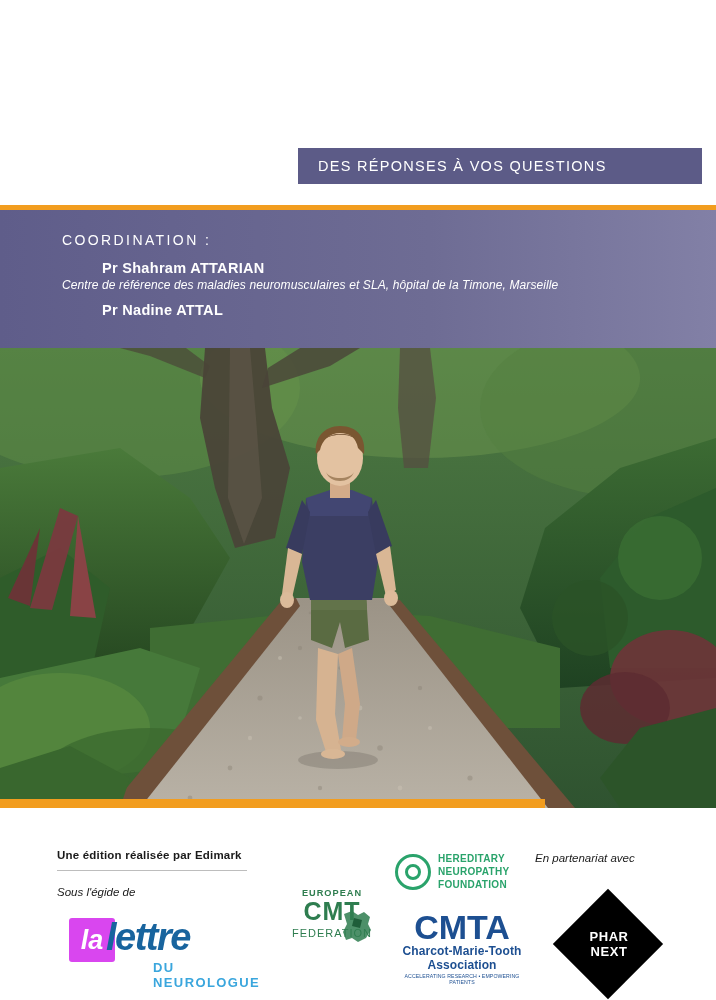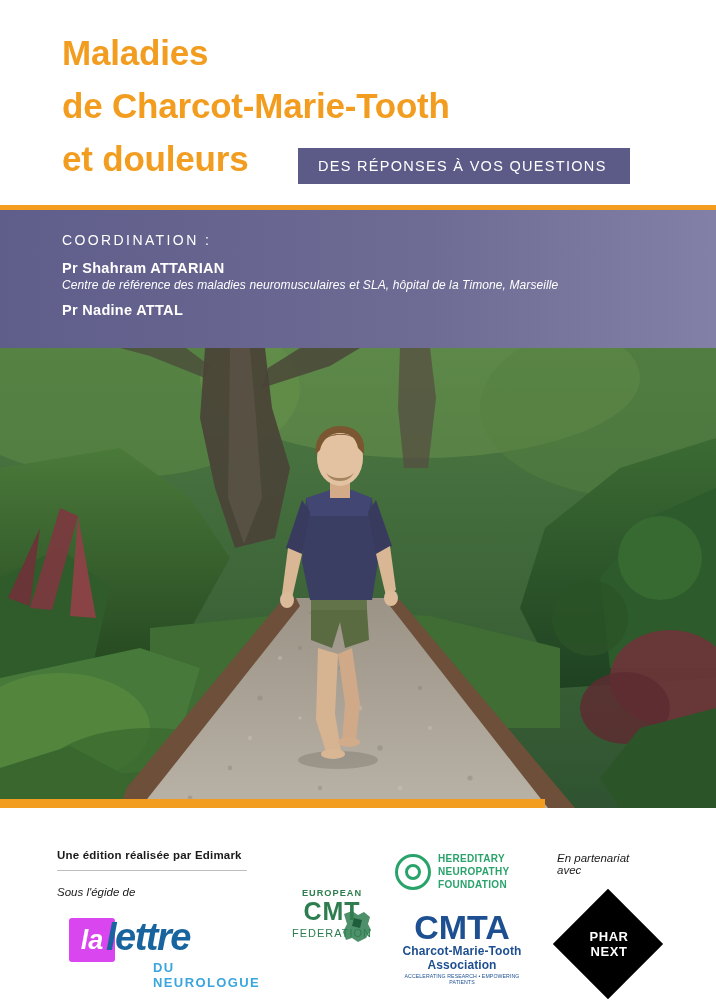--- a/index.html
+++ b/index.html
@@ -40,21 +40,21 @@
     font-weight: bold;
     font-size: 35px;
     letter-spacing: -0.2px;
     line-height: 53px;
     white-space: nowrap;
   }
   .subtitle-bar {
     position: absolute;
     left: 298px;
     top: 148px;
-    width: 332px;
+    width: 404px;
     height: 36px;
     background: #5c5b87;
     display: flex;
     align-items: center;
   }
   .subtitle-bar span {
     color: #ffffff;
     font-size: 14.5px;
     letter-spacing: 1.3px;
     padding-left: 20px;
@@ -96,20 +96,21 @@
     left: 62px;
     color: #ffffff;
   }
   .person.p1 { top: 50px; }
   .person.p2 { top: 92px; }
   .person-name {
     font-size: 14.5px;
     font-weight: bold;
     letter-spacing: 0.3px;
     margin-bottom: 2px;
+    margin-left: 40px;
   }
   .person-aff {
     font-size: 12px;
     font-style: italic;
     letter-spacing: 0.1px;
     white-space: nowrap;
   }
 
   
   .photo {
@@ -163,21 +164,21 @@
   .aegis {
     position: absolute;
     left: 57px;
     top: 78px;
     font-size: 11.5px;
     font-style: italic;
     color: #1a1a1a;
   }
   .partner-label {
     position: absolute;
-    left: 557px;
+    left: 535px;
     top: 44px;
     font-size: 11.5px;
     font-style: italic;
     color: #1a1a1a;
   }
 
   
   .lalettre {
     position: absolute;
     left: 57px;
@@ -349,25 +350,20 @@
     line-height: 15px;
     letter-spacing: 0.6px;
   }
 </style>
 </head>
 <body>
 
 <div class="cover">
 
   <div class="title-area">
-    <div class="title-lines">
-      <div class="title-line">Maladies</div>
-      <div class="title-line">de Charcot-Marie-Tooth</div>
-      <div class="title-line">et douleurs</div>
-    </div>
     <div class="subtitle-bar">
       <span>DES RÉPONSES À VOS QUESTIONS</span>
     </div>
   </div>
 
   <div class="orange-rule"></div>
 
   <div class="coord-band">
     <div class="coord-label">COORDINATION :</div>
 

